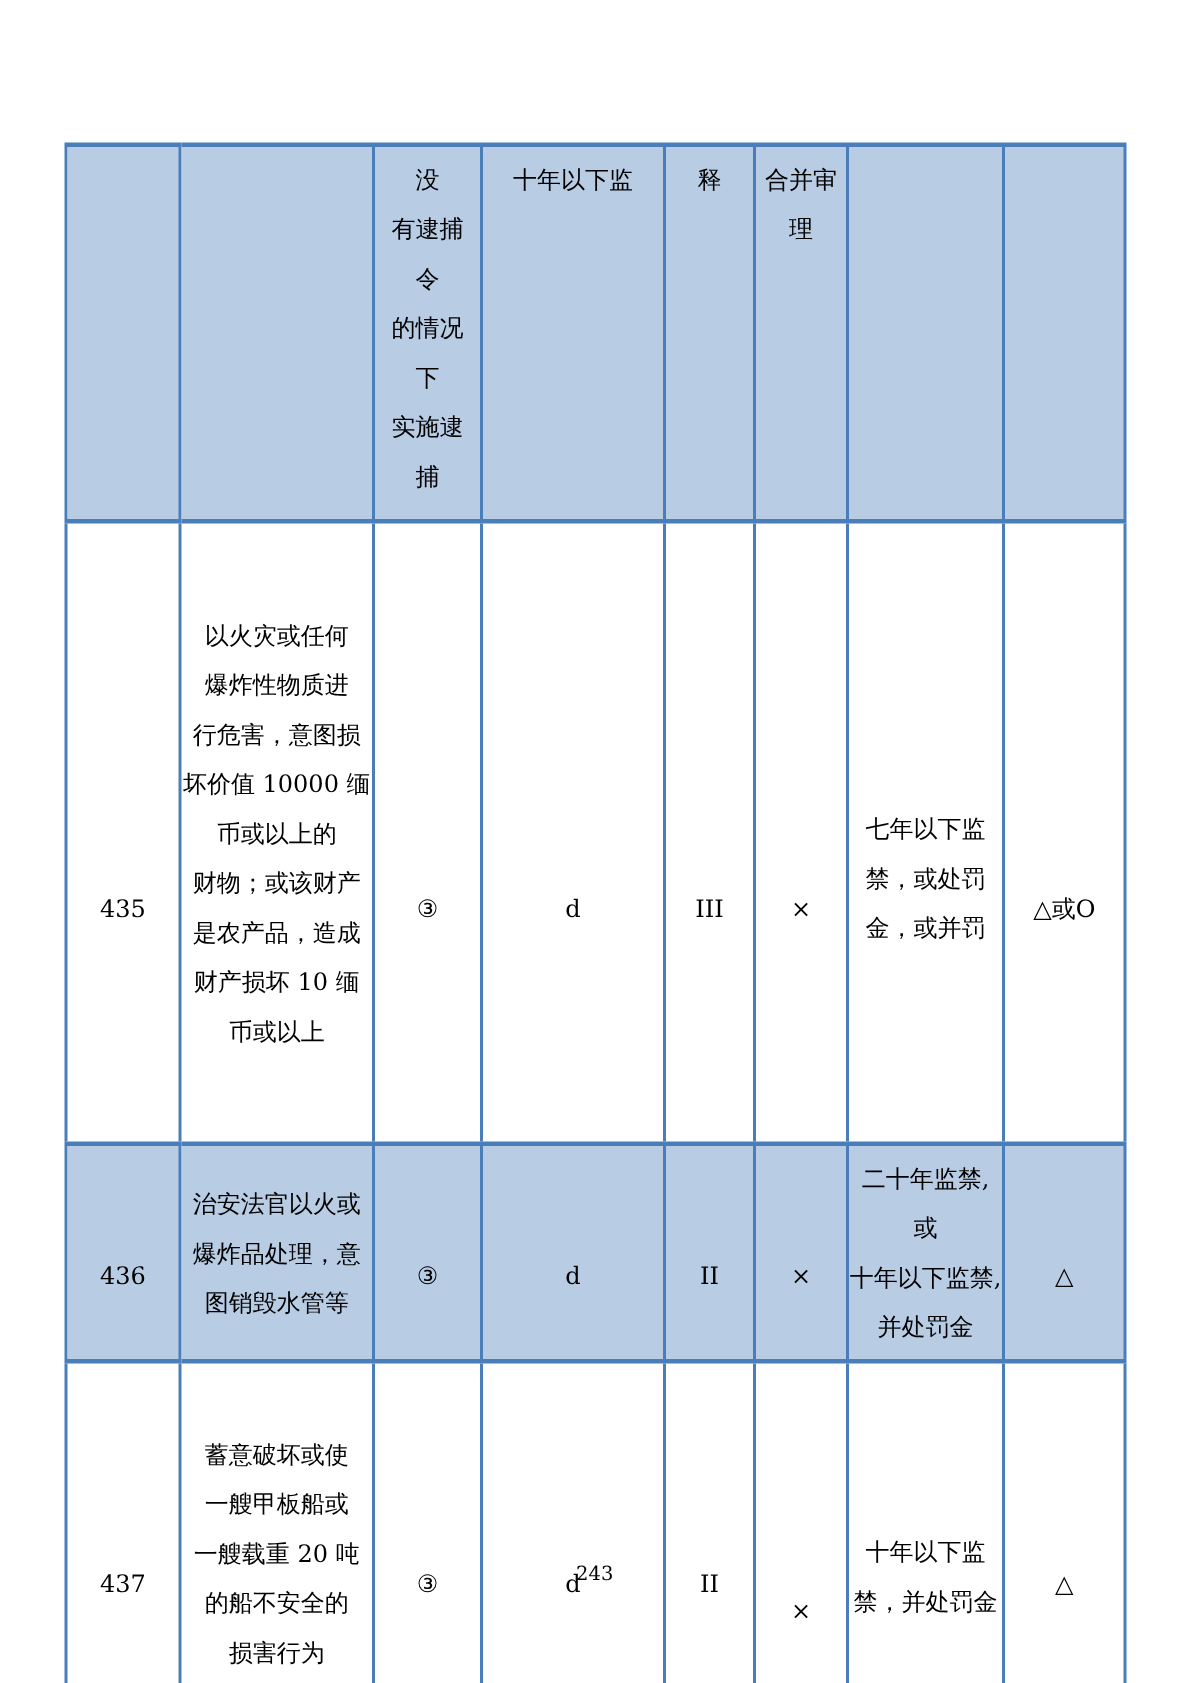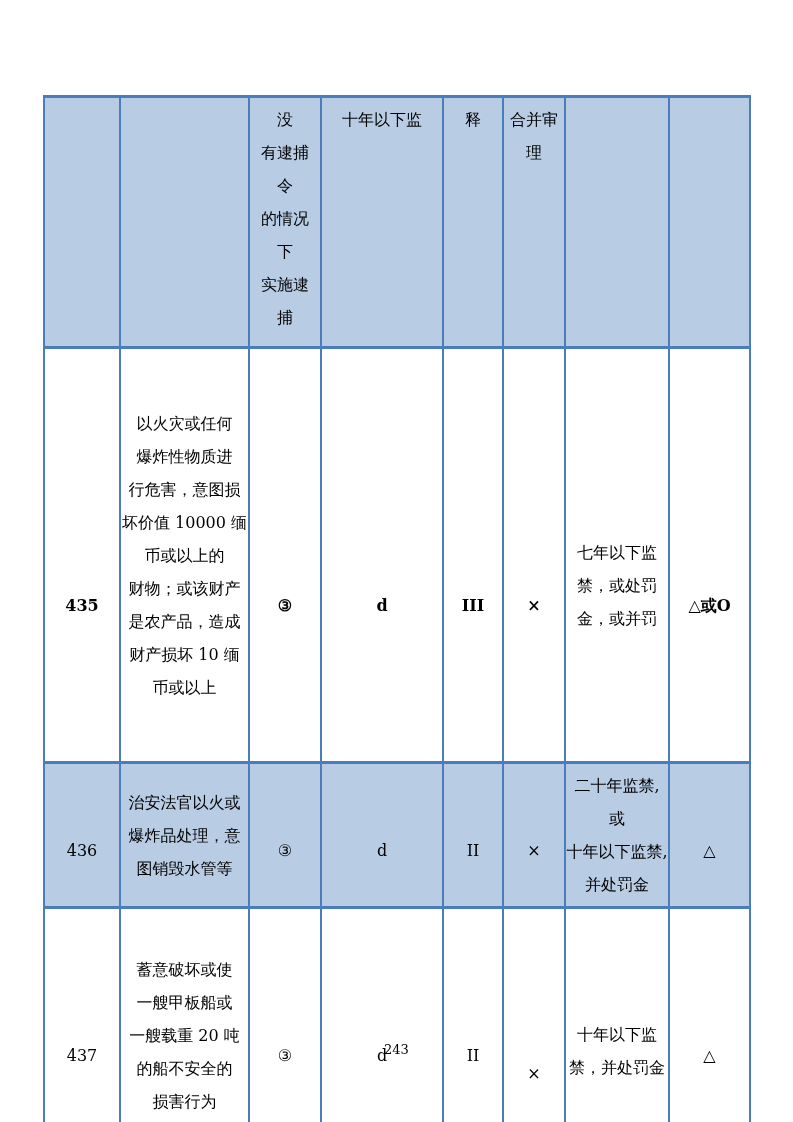--- a/index.html
+++ b/index.html
@@ -56,21 +56,21 @@
   tr.r435 td { height: 312px; }
   tr.r436 td { height: 112px; }
   tr.r437 td { height: 176px; }
   
   .ml { white-space: pre-line; }
   
   .pun { font-size: 15px; margin-left: 36px; }
   
   .xmark { font-size: 13px; }
   
-  .p100 { padding-top: 100px !important; font-weight: bold; }
+  .p100 { padding-top: 100px !important; }
   .p76  { padding-top: 76px  !important; }
   .p60  { padding-top: 60px  !important; }
   .p40  { padding-top: 40px  !important; }
   .p30  { padding-top: 30px  !important; margin-left: 32px; }
   .p32  { padding-top: 32px  !important; }
   .pageno {
     position: absolute;
     top: 1042px;
     left: 0;
     width: 100%;

